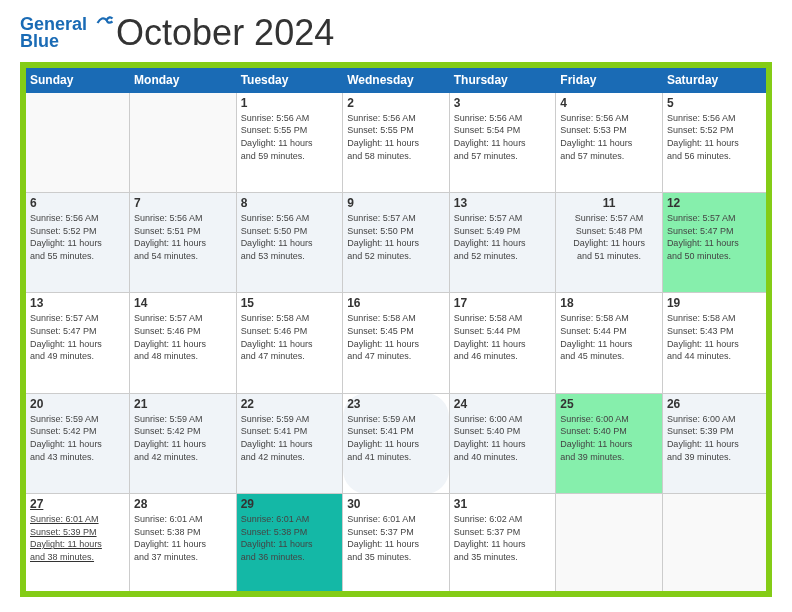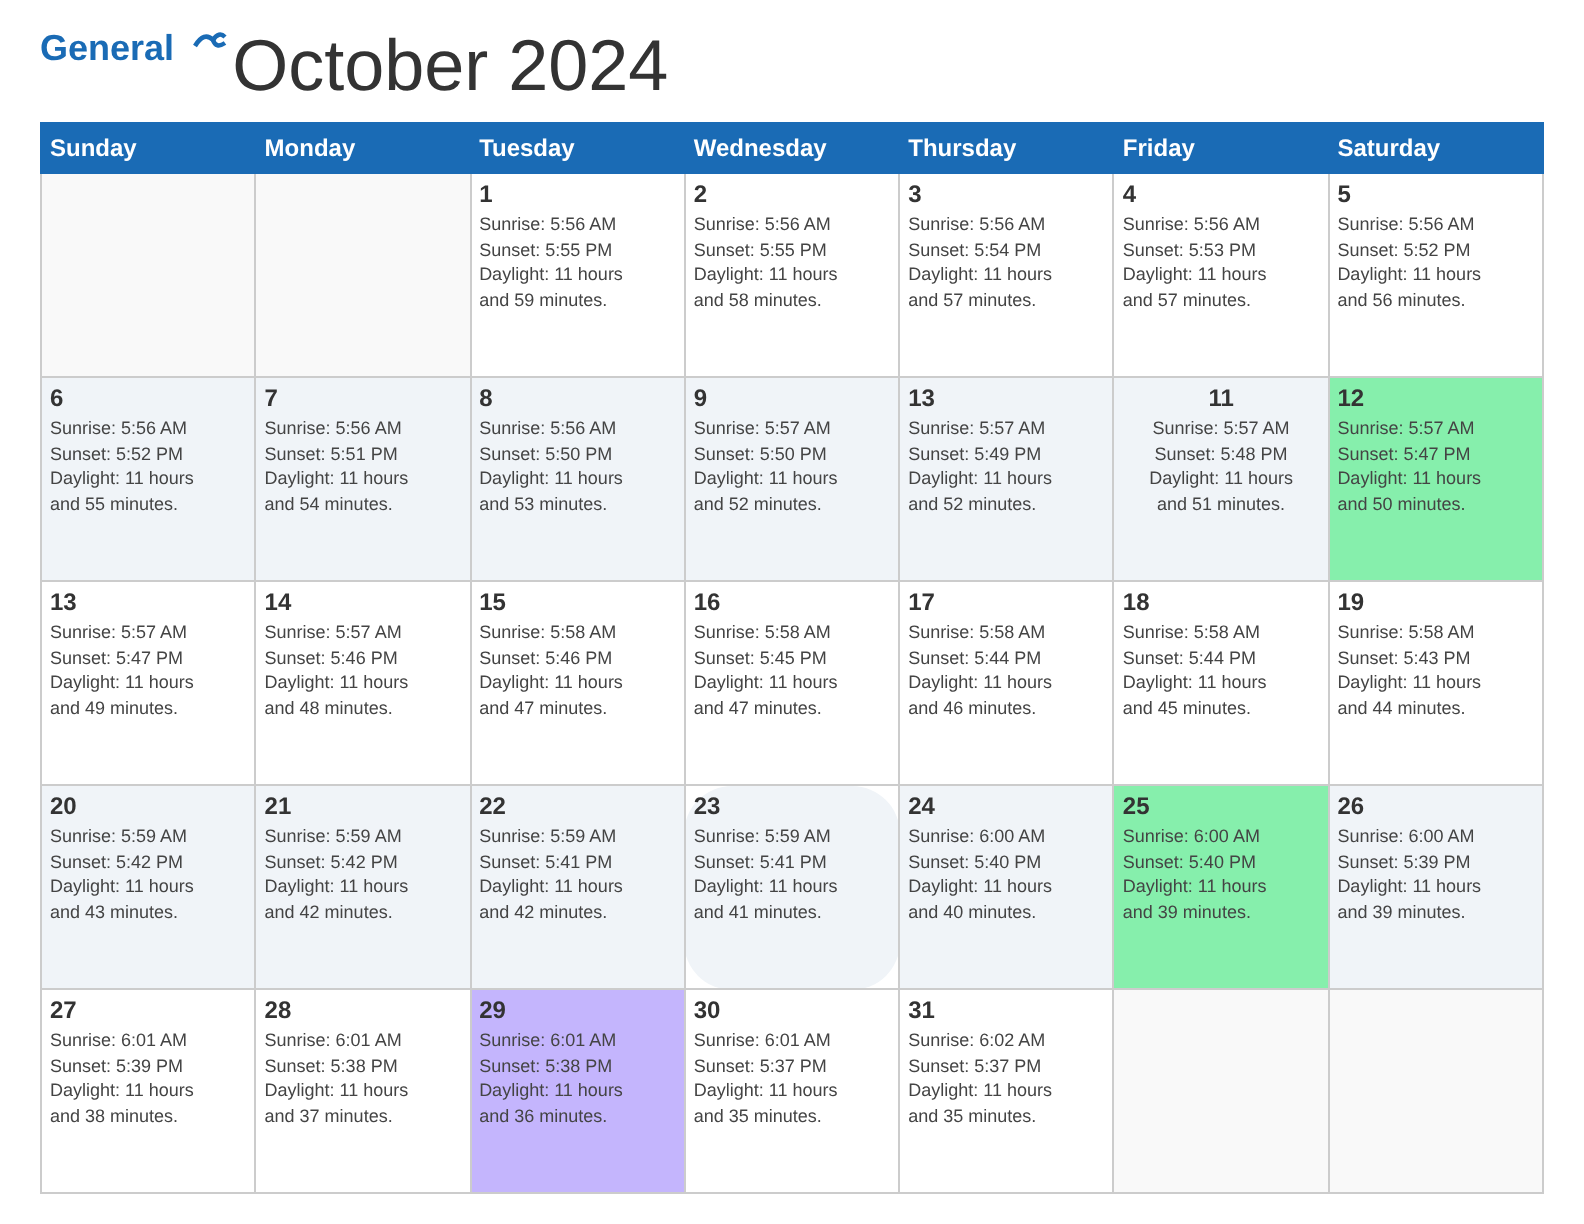--- a/index.html
+++ b/index.html
@@ -52,21 +52,21 @@
       color: #333;
       line-height: 1;
     }
     .location-title {
       font-size: 16px;
       color: #555;
       margin-top: 2px;
     }
     .calendar {
       flex: 1;
-      border: 1px solid #84cc16;
+      border: 6px solid #84cc16;
       border-collapse: collapse;
       width: 100%;
       table-layout: fixed;
     }
     .calendar th {
       background: #1a6bb5;
       color: #fff;
       font-size: 12px;
       font-weight: bold;
       padding: 5px 4px;
@@ -113,20 +113,21 @@
       <div>
         <div style="display:flex;align-items:center;">
           <span class="logo-text">
             <span>General</span>
             <svg class="logo-icon" viewBox="0 0 24 24" style="display:inline-block;vertical-align:middle;width:22px;height:18px;">
               <path d="M2 12 Q8 2 14 8 Q18 2 22 6" stroke="#1a6bb5" stroke-width="3" fill="none"></path>
               <path d="M14 8 Q16 14 22 10" stroke="#1a6bb5" stroke-width="3" fill="none"></path>
             </svg>
           </span>
         </div>
+        <div style="font-size:18px;font-weight:bold;color:#1a6bb5;margin-top:-4px;">Blue</div>
       </div>
     </div>
     <div class="title-block">
       <div class="month-title">October 2024</div>
     </div>
   </div>
 
   <table class="calendar">
     <thead>
       <tr>
@@ -326,35 +327,35 @@
           </td>
           <td style="background: rgb(240, 244, 248);">
             <span class="day-number">26</span>
             <div class="day-info" style="white-space: pre-line;">Sunrise: 6:00 AM
 Sunset: 5:39 PM
 Daylight: 11 hours
 and 39 minutes.</div>
           </td>
         </tr>
         <tr>
-          <td style="background: rgb(255, 255, 255);">
+          <td style="background: rgb(255, 255, 255); text-decoration: underline;">
             <span class="day-number">27</span>
             <div class="day-info" style="white-space: pre-line;">Sunrise: 6:01 AM
 Sunset: 5:39 PM
 Daylight: 11 hours
 and 38 minutes.</div>
           </td>
           <td style="background: rgb(255, 255, 255);">
             <span class="day-number">28</span>
             <div class="day-info" style="white-space: pre-line;">Sunrise: 6:01 AM
 Sunset: 5:38 PM
 Daylight: 11 hours
 and 37 minutes.</div>
           </td>
-          <td style="background: #c4b5fd;">
+          <td style="background: #14b8a6;">
             <span class="day-number">29</span>
             <div class="day-info" style="white-space: pre-line;">Sunrise: 6:01 AM
 Sunset: 5:38 PM
 Daylight: 11 hours
 and 36 minutes.</div>
           </td>
           <td style="background: rgb(255, 255, 255);">
             <span class="day-number">30</span>
             <div class="day-info" style="white-space: pre-line;">Sunrise: 6:01 AM
 Sunset: 5:37 PM

